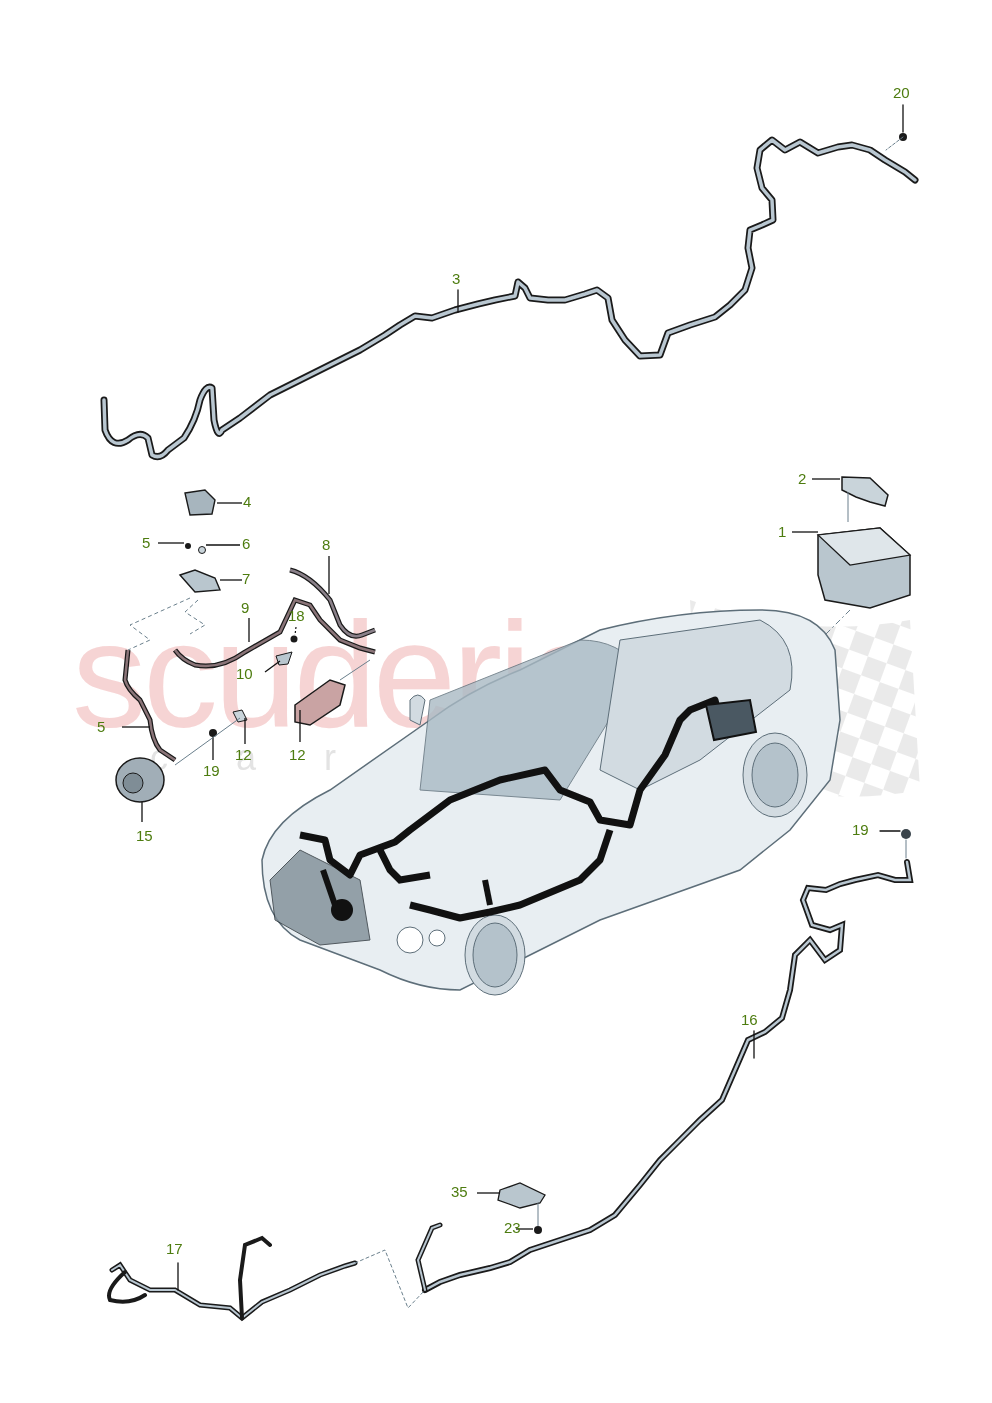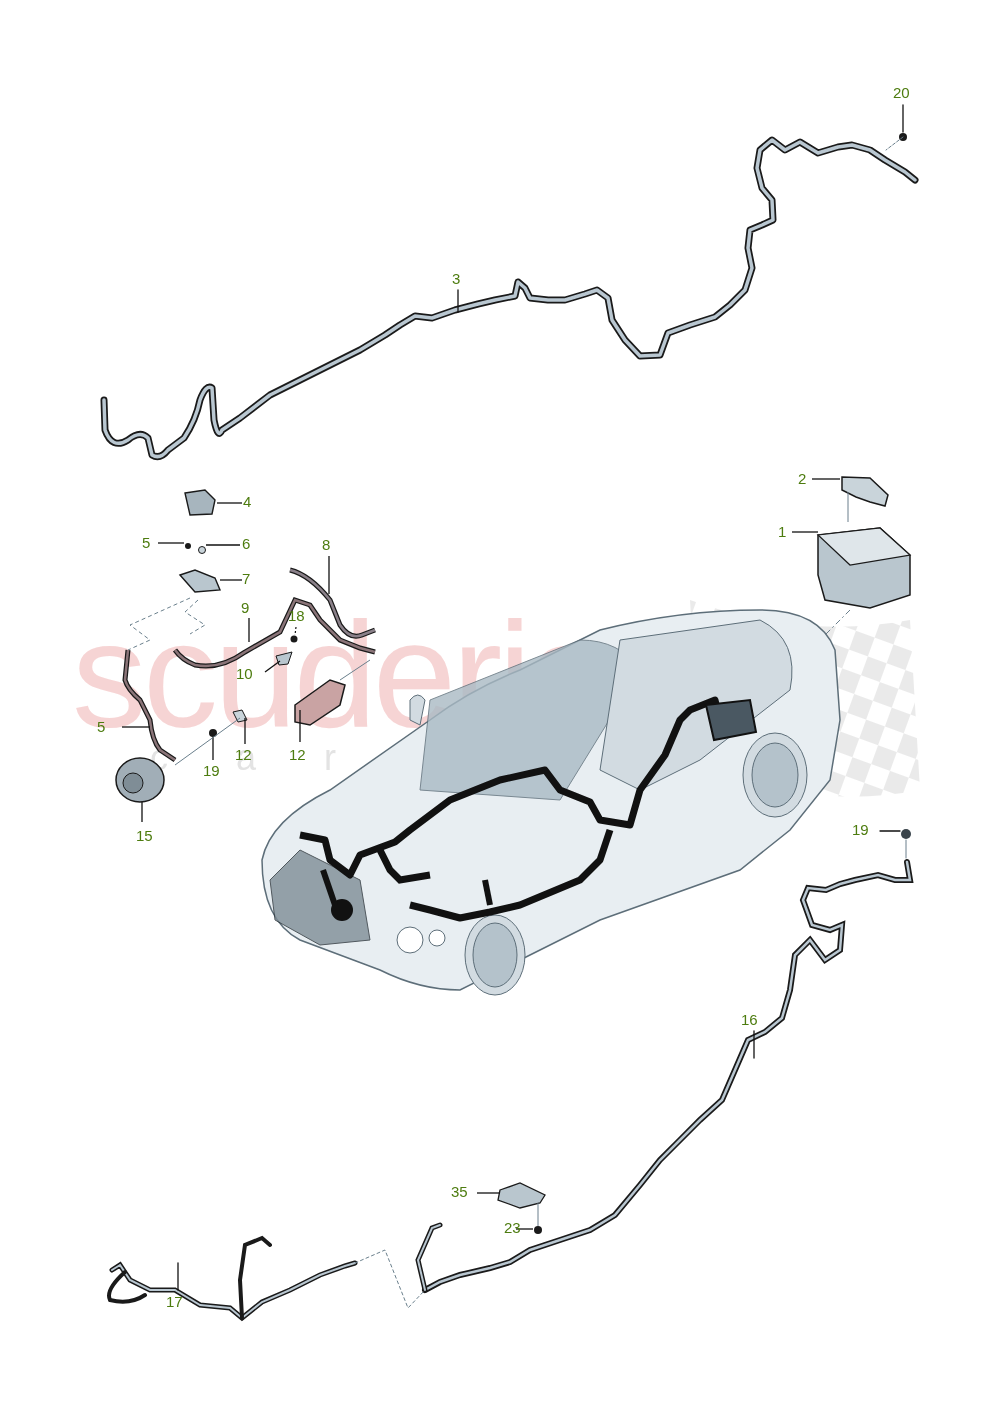--- a/index.html
+++ b/index.html
@@ -153,19 +153,19 @@
   <div class="callout" style="left:242px;top:571px">7</div>
   <div class="callout" style="left:322px;top:537px">8</div>
   <div class="callout" style="left:241px;top:600px">9</div>
   <div class="callout" style="left:236px;top:666px">10</div>
   <div class="callout" style="left:288px;top:608px">18</div>
   <div class="callout" style="left:289px;top:747px">12</div>
   <div class="callout" style="left:97px;top:719px">5</div>
   <div class="callout" style="left:235px;top:747px">12</div>
   <div class="callout" style="left:136px;top:828px">15</div>
   <div class="callout" style="left:741px;top:1012px">16</div>
-  <div class="callout" style="left:166px;top:1294px">17</div>
+  <div class="callout" style="left:166px;top:1241px">17</div>
   <div class="callout" style="left:852px;top:822px">19</div>
   <div class="callout" style="left:203px;top:763px">19</div>
   <div class="callout" style="left:893px;top:85px">20</div>
   <div class="callout" style="left:451px;top:1184px">35</div>
   <div class="callout" style="left:504px;top:1220px">23</div>
 </div>
 
 </body></html>

